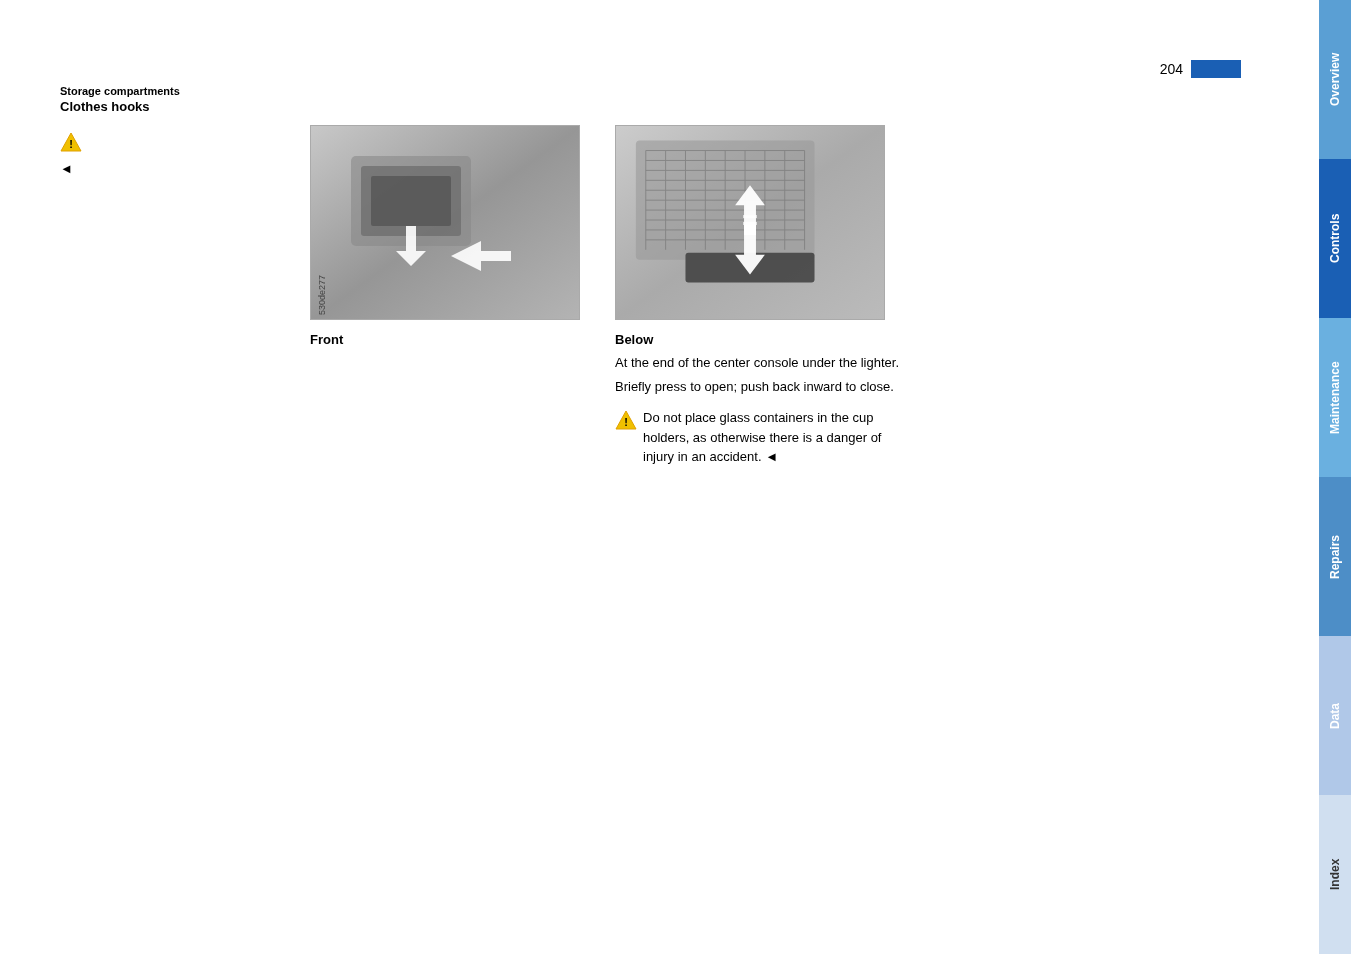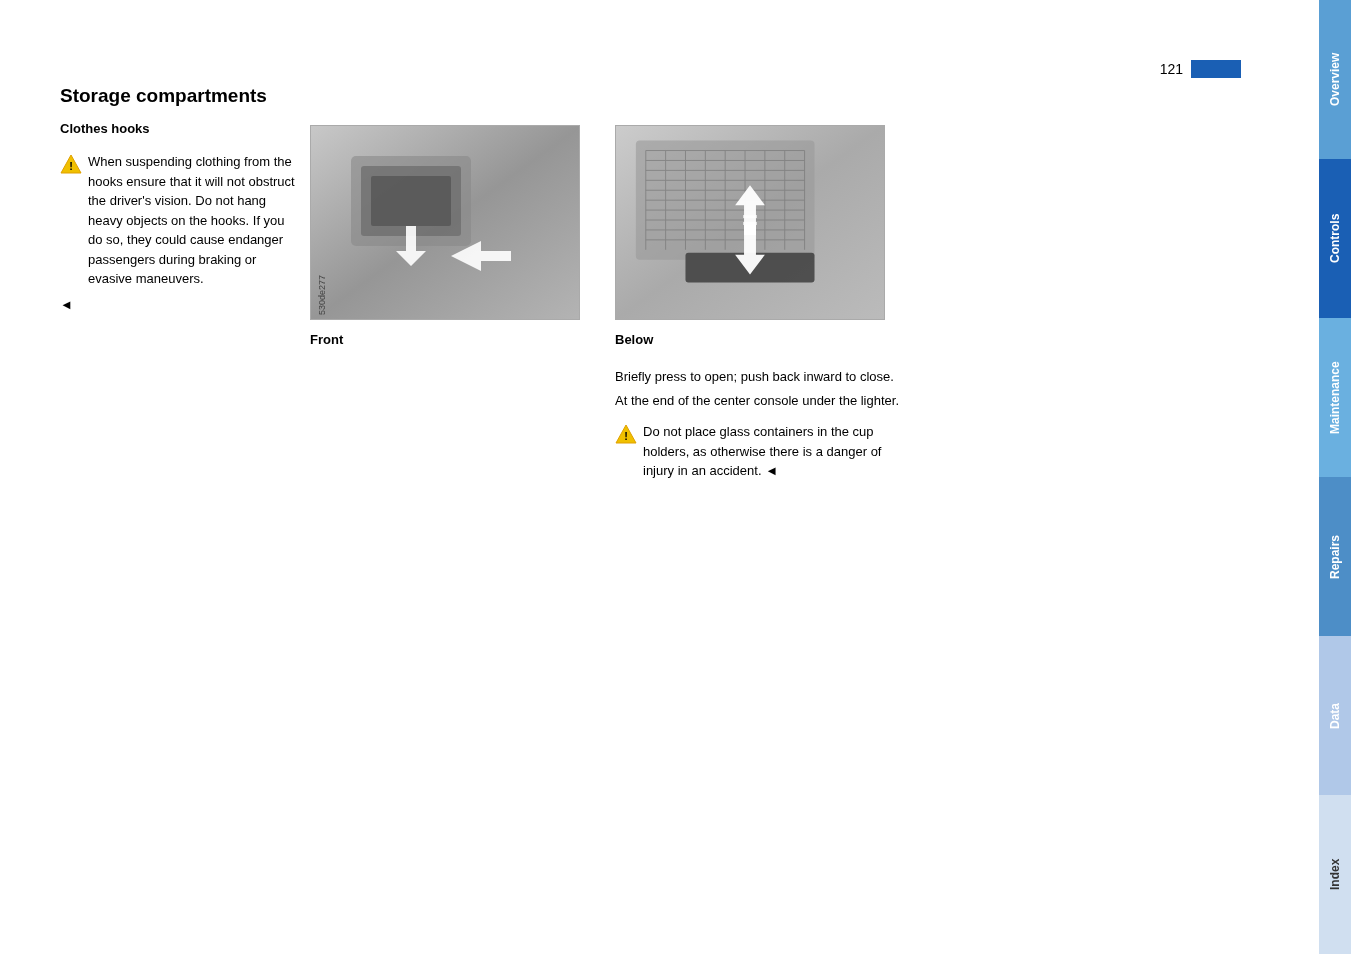--- a/index.html
+++ b/index.html
@@ -35,23 +35,23 @@
 
     
     .left-col {
       position: absolute;
       top: 85px;
       left: 60px;
       width: 240px;
     }
 
     .section-title {
-      font-size: 19px;
-      font-weight: bold;
-      margin-bottom: 14px;
+      font-size: 11px;
+      font-weight: bold;
+      margin-bottom: 2px;
     }
 
     .subsection-title {
       font-size: 13px;
       font-weight: bold;
       margin-bottom: 16px;
     }
 
     .warning-block {
       display: flex;
@@ -137,21 +137,21 @@
       color: #555;
       transform: rotate(-90deg);
       transform-origin: bottom left;
       white-space: nowrap;
     }
 
     .sub-heading {
       font-size: 13px;
       font-weight: bold;
       margin-top: 12px;
-      margin-bottom: 20px;
+      margin-bottom: 6px;
     }
 
     
     .sidebar {
       position: absolute;
       right: 0;
       top: 0;
       width: 32px;
       height: 954px;
       display: flex;
@@ -195,35 +195,34 @@
     }
 
     .end-mark {
       display: inline;
     }
   </style>
 </head>
 <body>
 
 <div class="page-number-area">
-  <span class="page-number">121</span>
+  <span class="page-number">204</span>
   <div class="page-bar"></div>
 </div>
 
 <div class="left-col">
   <div class="section-title">Storage compartments</div>
   <div class="subsection-title">Clothes hooks</div>
   <div class="warning-block">
     <div class="warning-icon">
       <svg width="22" height="22" viewBox="0 0 22 22">
         <polygon points="11,2 21,20 1,20" fill="#f0c000" stroke="#e0a000" stroke-width="1"></polygon>
         <text x="11" y="17" text-anchor="middle" font-size="11" font-weight="bold" fill="#000">!</text>
       </svg>
     </div>
-    <span class="warning-text">When suspending clothing from the hooks ensure that it will not obstruct the driver's vision. Do not hang heavy objects on the hooks. If you do so, they could cause endanger passengers during braking or evasive maneuvers.</span>
   </div>
   <span class="end-mark">◄</span>
 </div>
 
 <div class="cup-holder-title">Cup holders</div>
 
 <div class="middle-col">
 
   <div class="image-placeholder img-front">
     <div class="front-img-inner">
@@ -296,22 +295,22 @@
 
       <polygon points="135,150 150,130 141,130 141,100 129,100 129,130 120,130" fill="white" opacity="0.95"></polygon>
 
       <rect x="128" y="90" width="14" height="3" fill="white" opacity="0.7"></rect>
       <rect x="128" y="97" width="14" height="3" fill="white" opacity="0.7"></rect>
     </svg>
 
   </div>
 
   <div class="sub-heading">Below</div>
+  <div class="body-text">At the end of the center console under the lighter.</div>
   <div class="body-text">Briefly press to open; push back inward to close.</div>
-  <div class="body-text">At the end of the center console under the lighter.</div>
 
   <div class="warning-block" style="margin-top:12px;">
     <div class="warning-icon">
       <svg width="22" height="22" viewBox="0 0 22 22">
         <polygon points="11,2 21,20 1,20" fill="#f0c000" stroke="#e0a000" stroke-width="1"></polygon>
         <text x="11" y="17" text-anchor="middle" font-size="11" font-weight="bold" fill="#000">!</text>
       </svg>
     </div>
     <div>
       <span class="warning-text">Do not place glass containers in the cup holders, as otherwise there is a danger of injury in an accident.</span>

